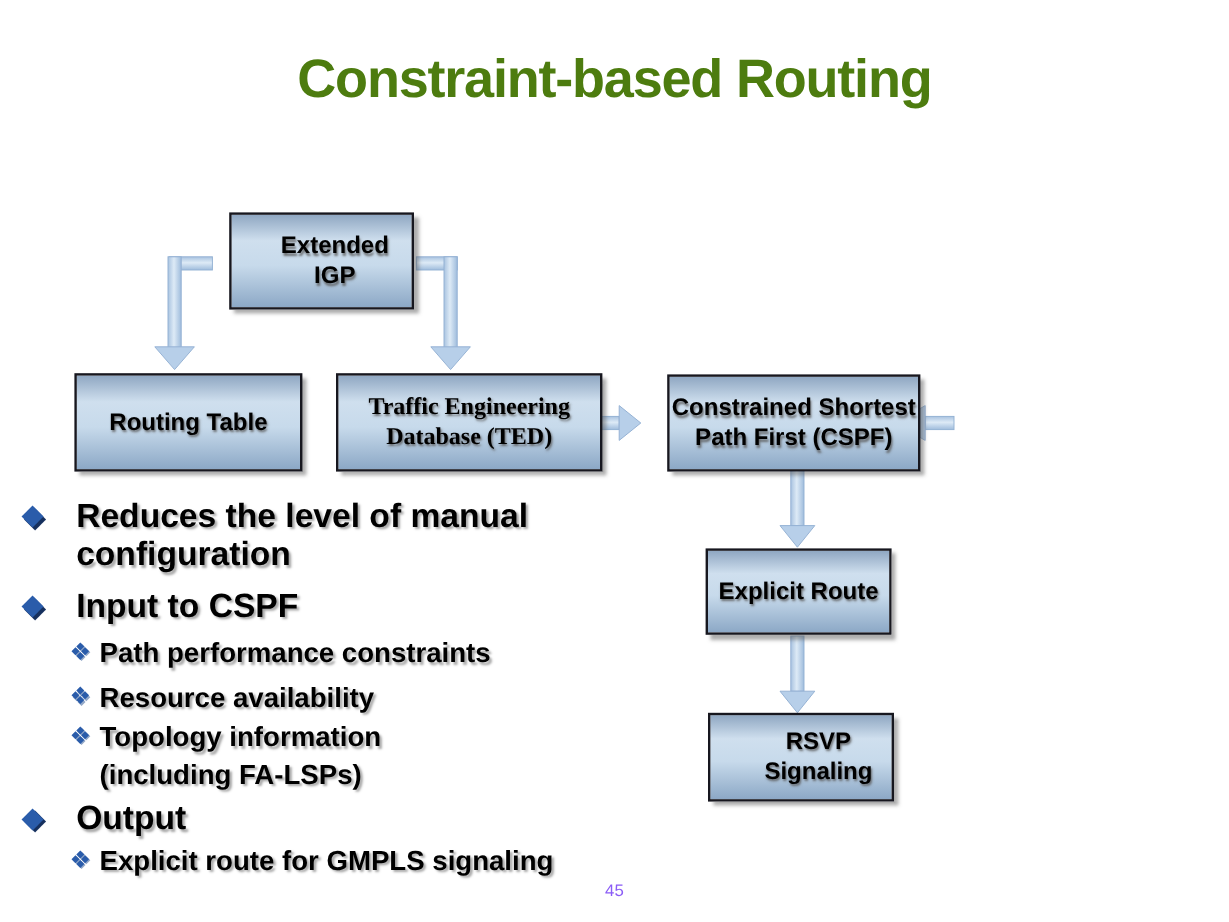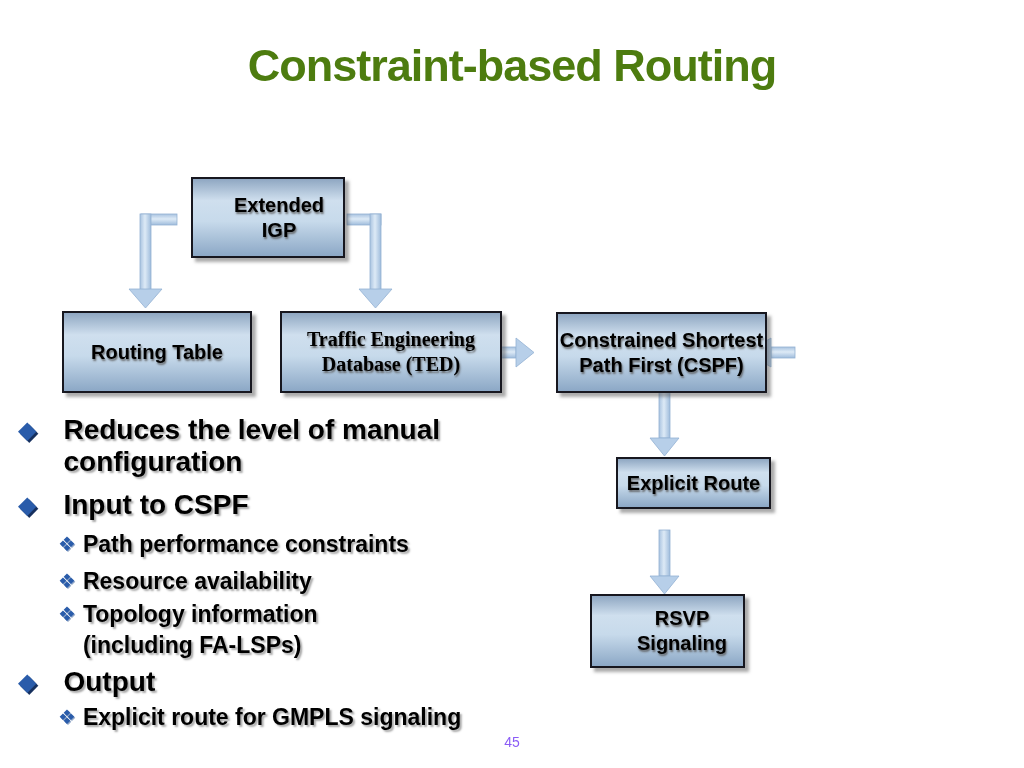--- a/index.html
+++ b/index.html
@@ -32,21 +32,21 @@
     font-size:20px;font-weight:bold;color:#000;
     line-height:25px;white-space:pre-line;
     text-shadow:1px 2px 2px rgba(90,90,90,0.85);
     box-sizing:border-box;
   }
   .b-extended-igp {left:191px;top:177px;width:154px;height:81px;padding-left:22px;}
   .b-routing-table{left:62px; top:311px;width:190px;height:82px;}
   .b-ted          {left:280px;top:311px;width:222px;height:82px;font-family:Liberation Serif, serif;}
   .b-cspf         {left:556px;top:312px;width:211px;height:81px;}
   .b-user         {left:793px;top:313px;width:175px;height:80px;}
-  .b-explicit     {left:588px;top:457px;width:155px;height:52px;margin-left:28px;}
+  .b-explicit     {left:588px;top:457px;width:155px;height:72px;}
   .b-rsvp         {left:590px;top:594px;width:155px;height:74px;padding-left:29px;}
 
   
   .bullet-item{position:absolute;z-index:2;display:flex;align-items:flex-start;color:#000;}
   .bullet-item .txt{white-space:pre-line;font-weight:bold;text-shadow:2px 2px 2px #a8a8a8;}
   .l1{left:18px;}
   .l1 .glyph{font-size:24px;line-height:32px;color:#2a5caa;text-shadow:2px 2px 0 #16305e;margin-right:3px;}
   .l1 .txt{font-size:28px;line-height:32px;margin-left:24px;}
   .l2{left:58px;}
   .l2 .glyph{font-size:20px;line-height:31px;color:#2a5caa;text-shadow:1px 1px 0 #93a8c8;margin-right:7px;}

